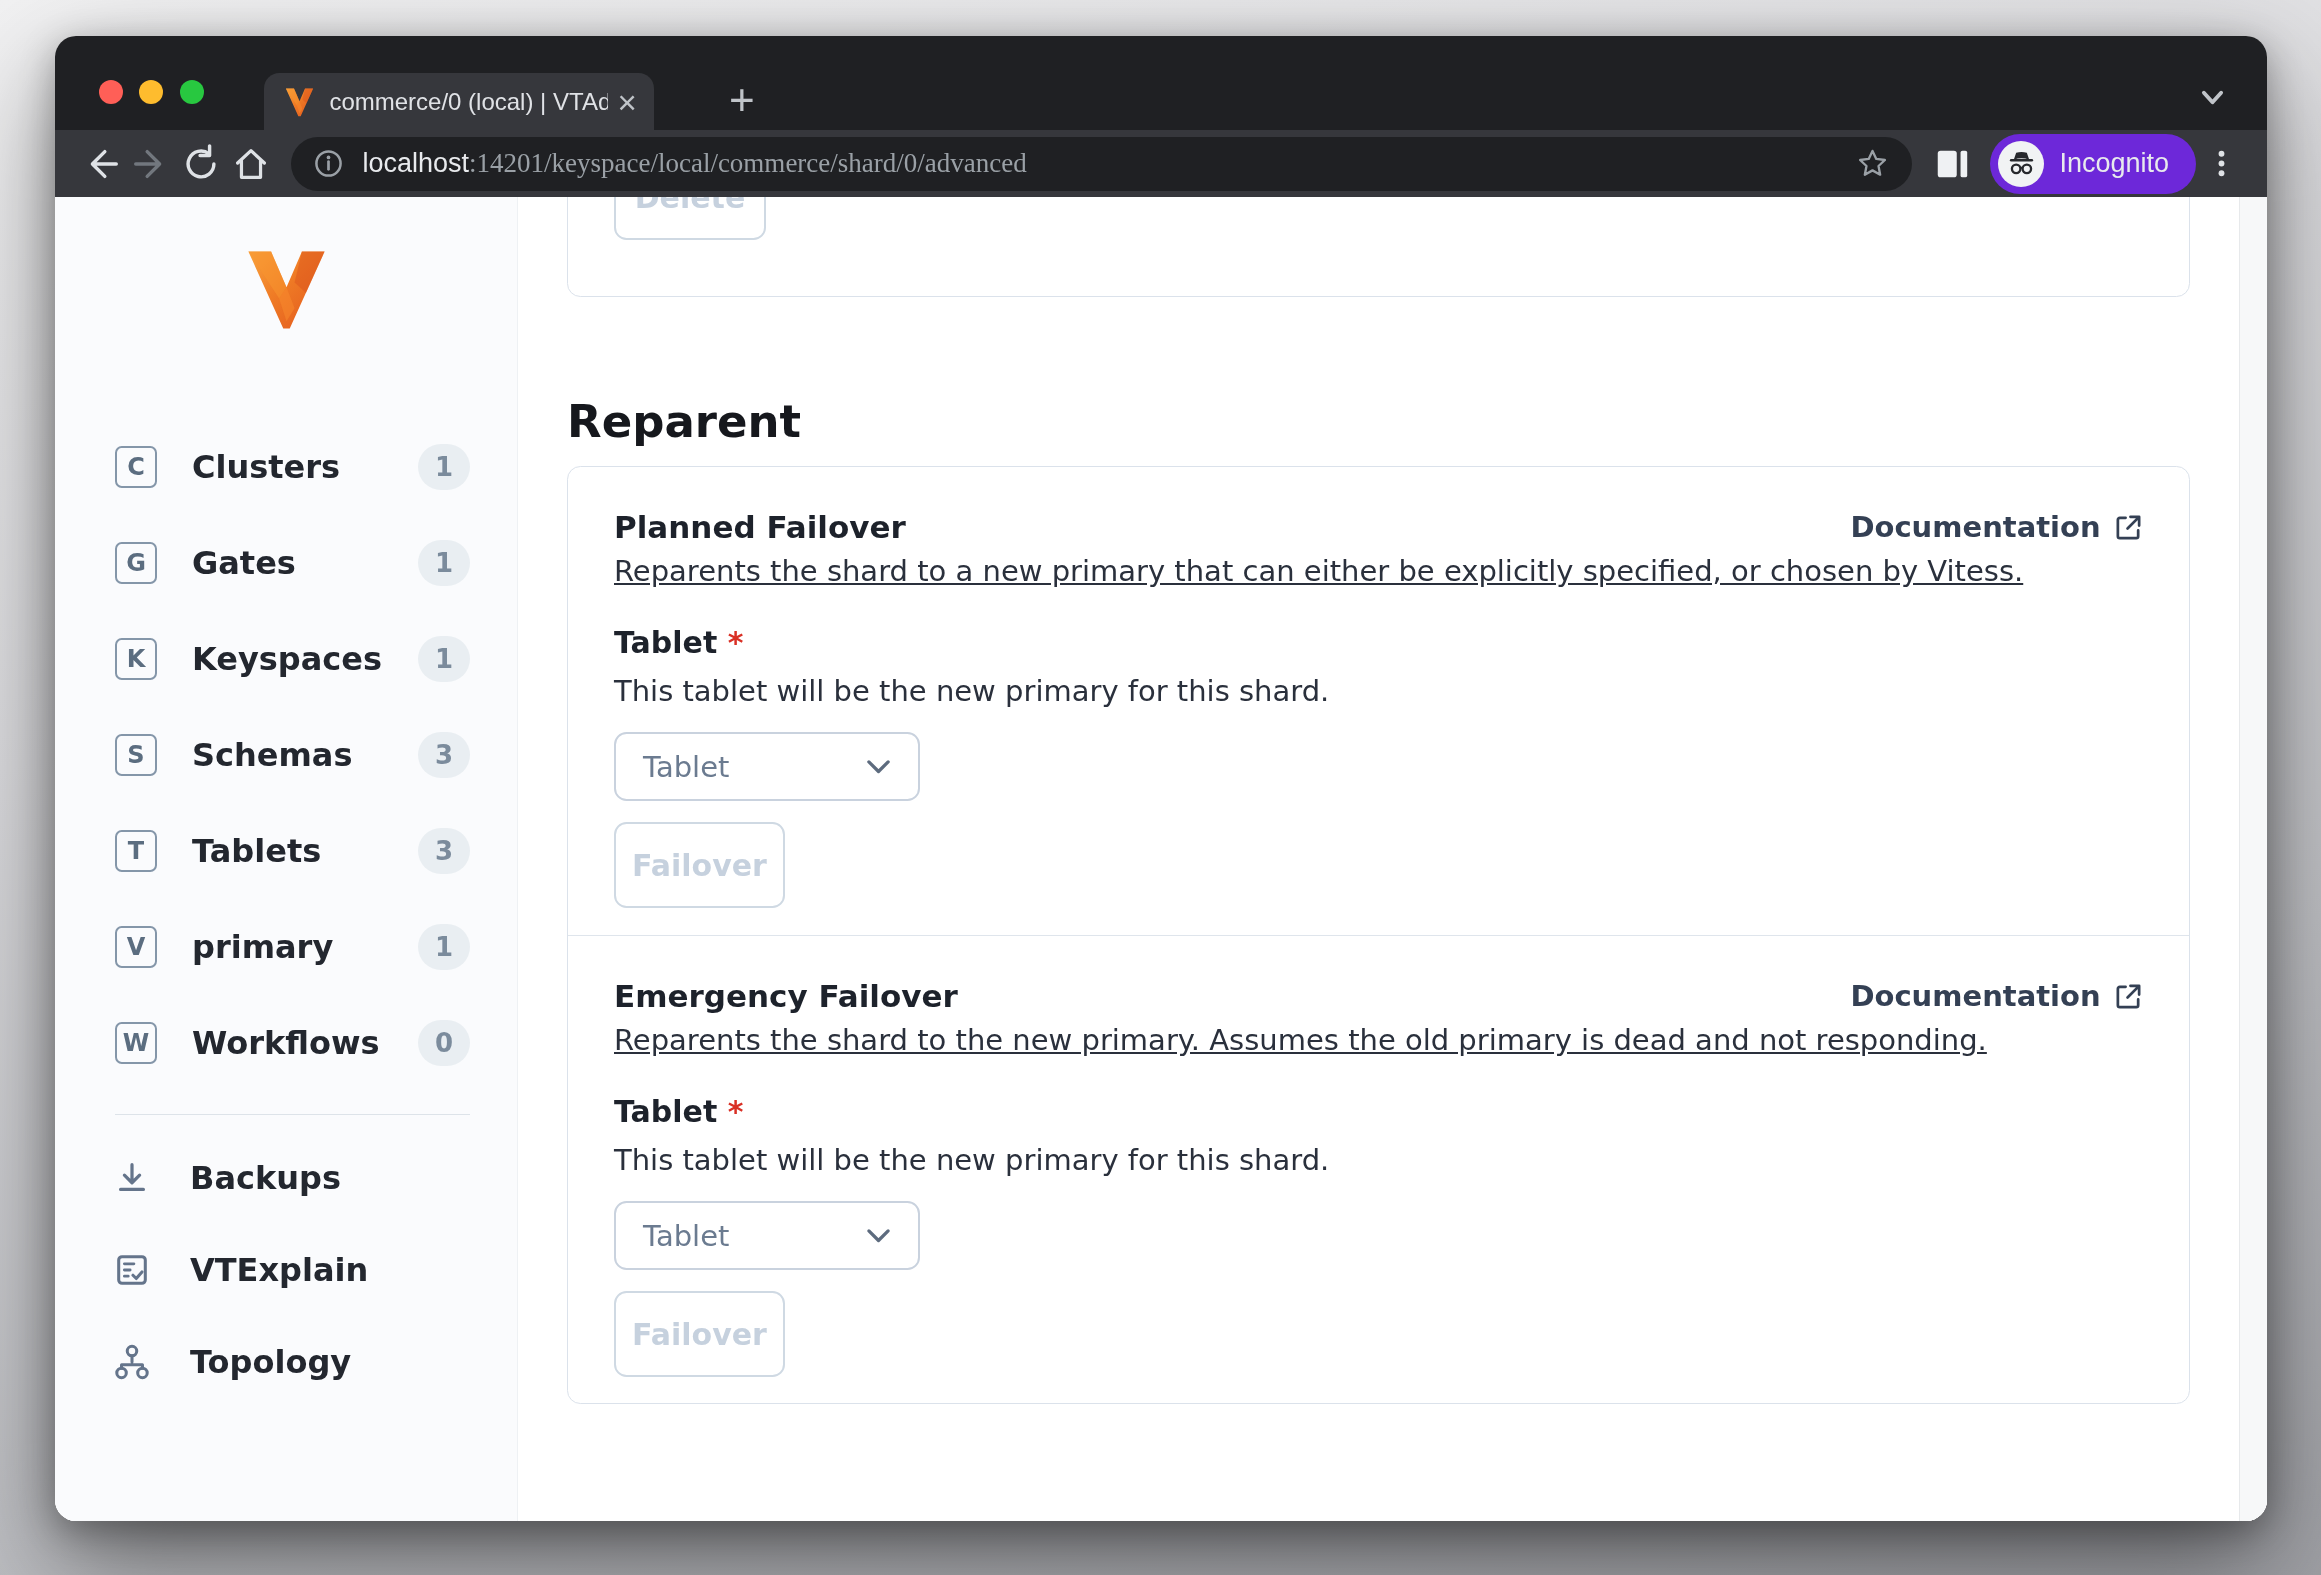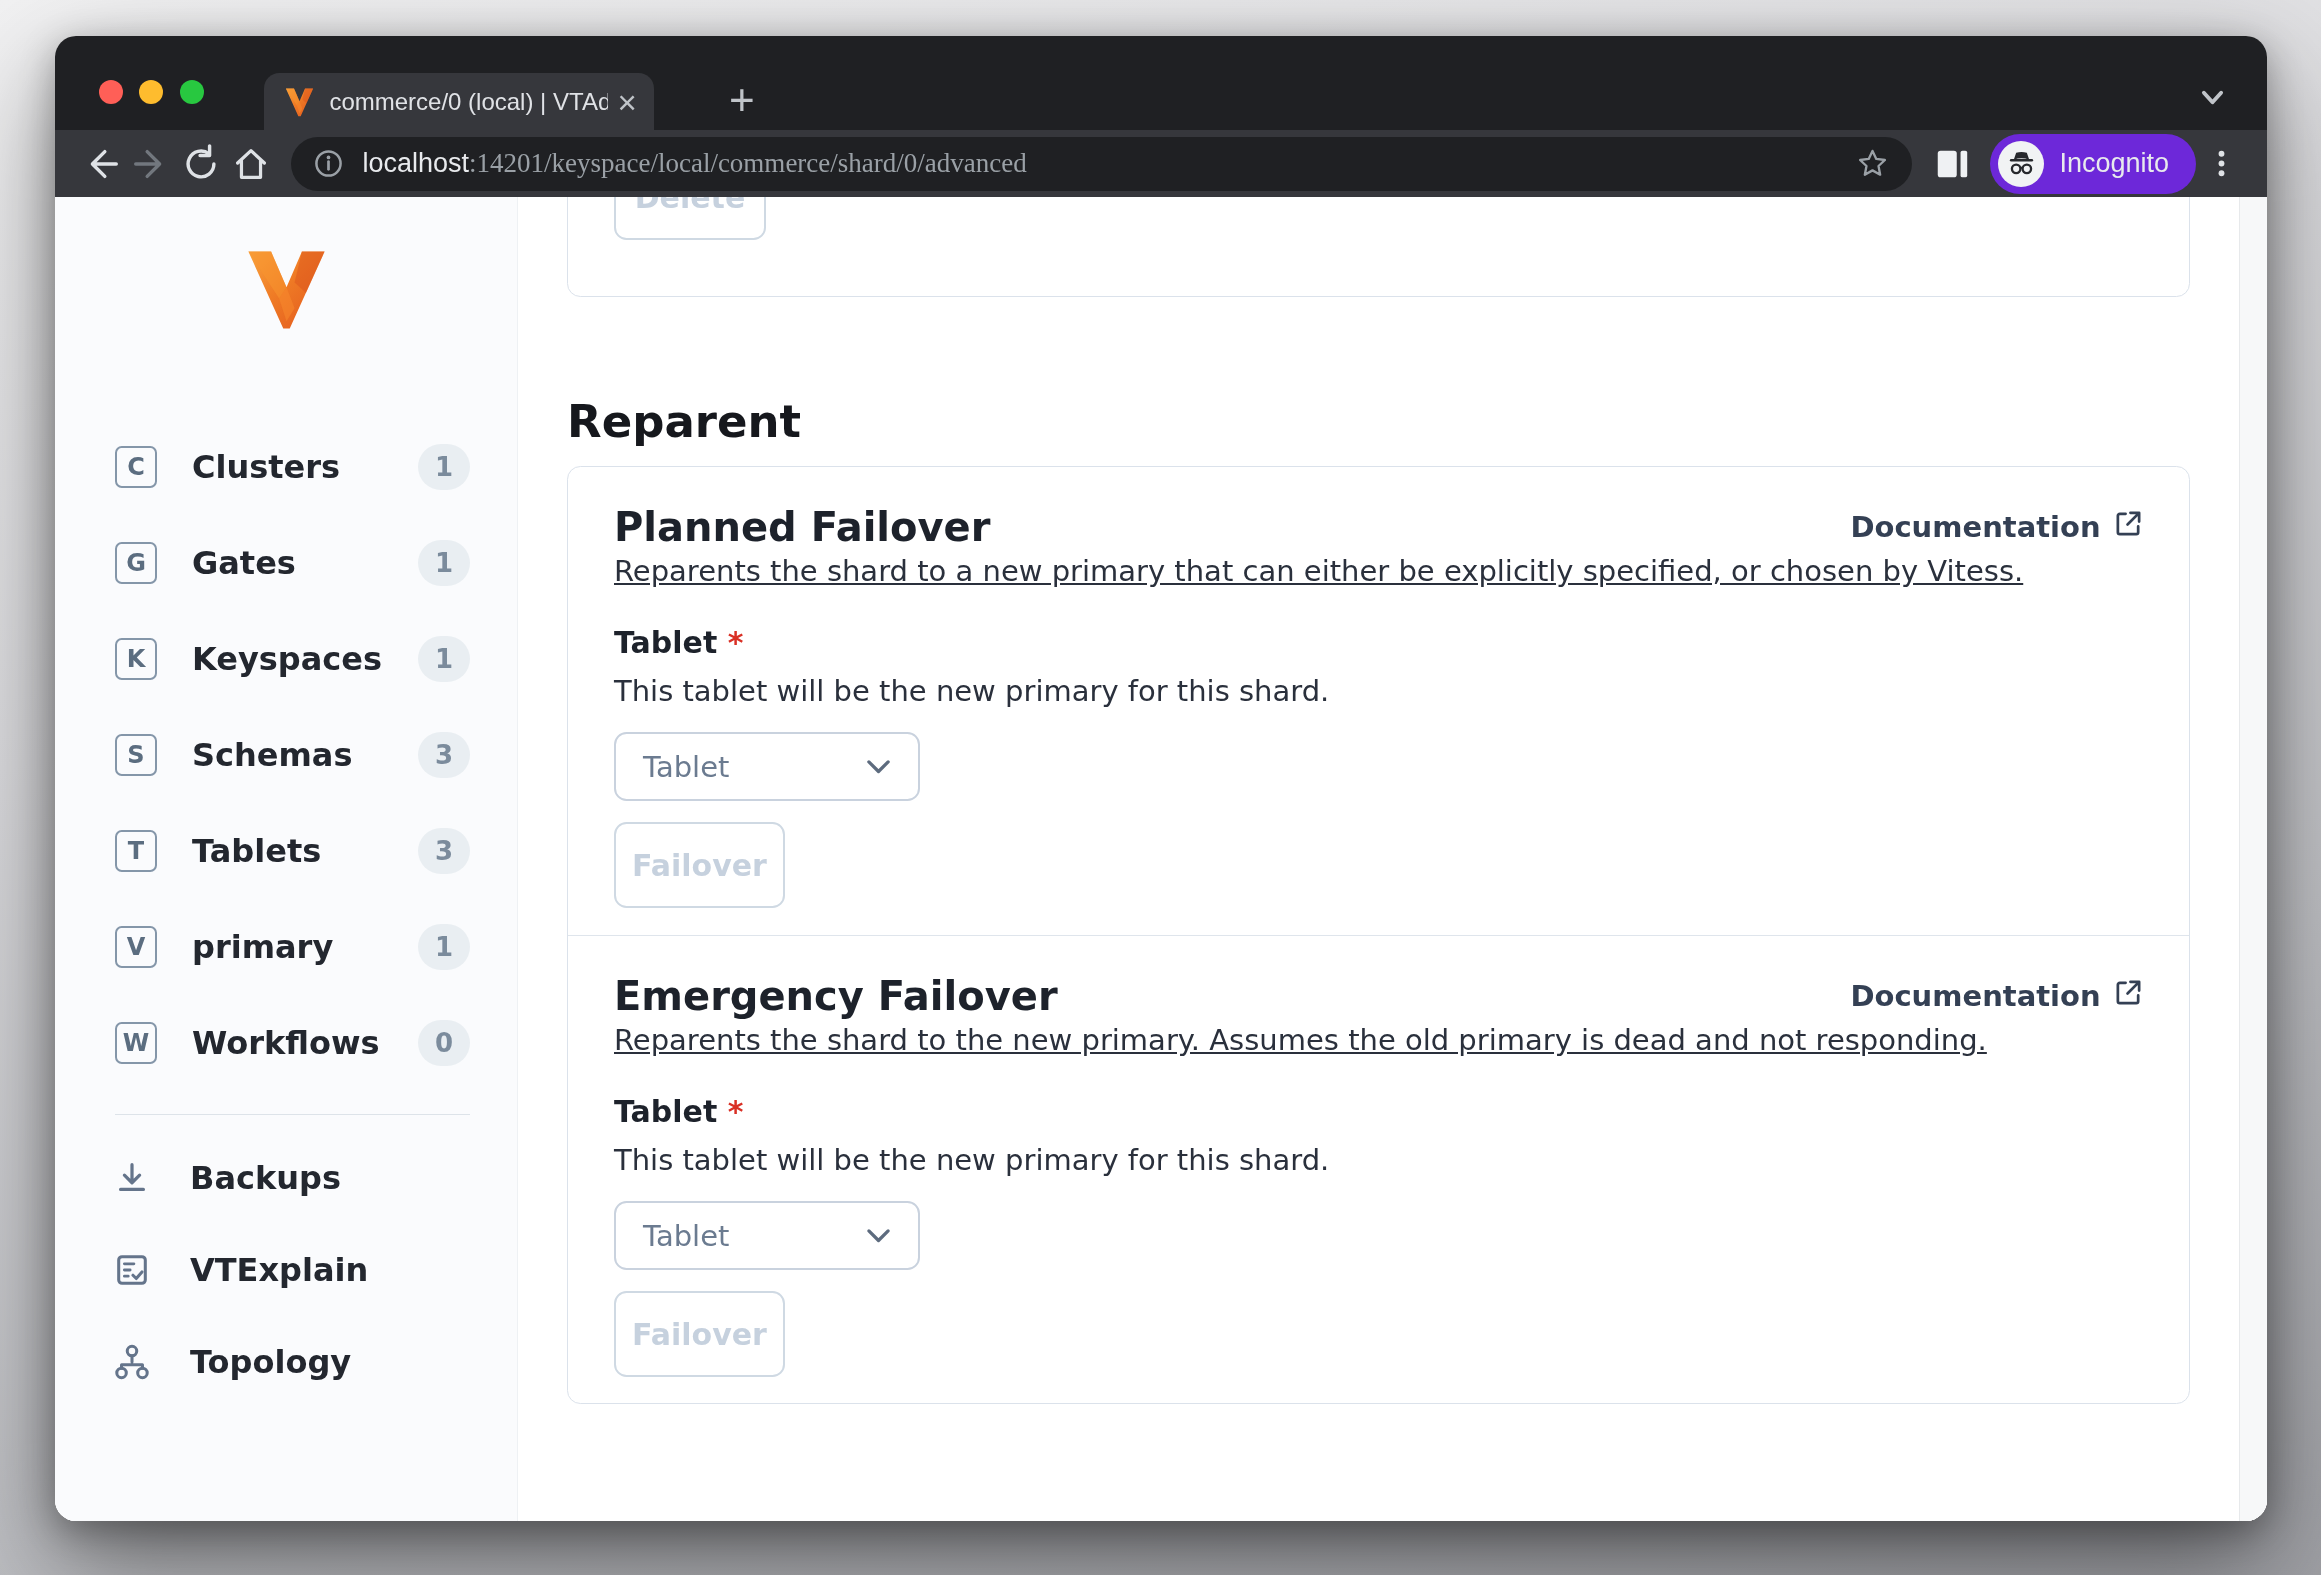--- a/index.html
+++ b/index.html
@@ -83,22 +83,22 @@
   .btn-disabled{
     border:2.4px solid #cfd9e3;border-radius:12.5px;background:#fff;color:#c6d1de;
     font-size:30px;font-weight:700;display:flex;align-items:center;justify-content:center;box-sizing:border-box;
     font-family:"DejaVu Sans",sans-serif;
   }
   .delete-btn{position:absolute;left:46px;bottom:56px;width:152px;height:86px;}
   .page-heading{position:absolute;left:49px;top:198px;font-size:45px;font-weight:700;color:#16181d;}
   .card-main{position:absolute;left:49px;right:77px;top:269px;height:938px;overflow:hidden;}
   .section{padding:42px 46px 27px 46px;}
   .sec-title-row{display:flex;justify-content:space-between;align-items:flex-start;}
-  .sec-title{font-size:40px;font-weight:700;color:#1d222b;line-height:37px;}
-  .doc-link{display:flex;align-items:flex-start;gap:13.4px;font-size:29px;font-weight:700;color:#344054;line-height:37px;}
+  .sec-title{font-size:31px;font-weight:700;color:#1d222b;line-height:37px;}
+  .doc-link{display:flex;align-items:center;gap:13.4px;font-size:29px;font-weight:700;color:#344054;line-height:37px;}
   .sec-desc{margin-top:7.7px;font-size:29px;color:#2a303c;line-height:35px;text-decoration:underline;}
   .field-label{margin-top:35px;font-size:30px;font-weight:700;color:#1d222b;line-height:37px;}
   .req{color:#d93025;font-weight:700;}
   .field-help{margin-top:13.4px;font-size:29px;color:#2a303c;line-height:35px;}
   .select{
     margin-top:23px;width:306px;height:69px;border:2.4px solid #c9d2de;border-radius:12.5px;
     display:flex;align-items:center;justify-content:space-between;padding:0 27px;box-sizing:border-box;background:#fff;
   }
   .select-value{font-size:29px;color:#6b7b90;}
   .failover-btn{margin-top:21px;width:171px;height:86px;}

